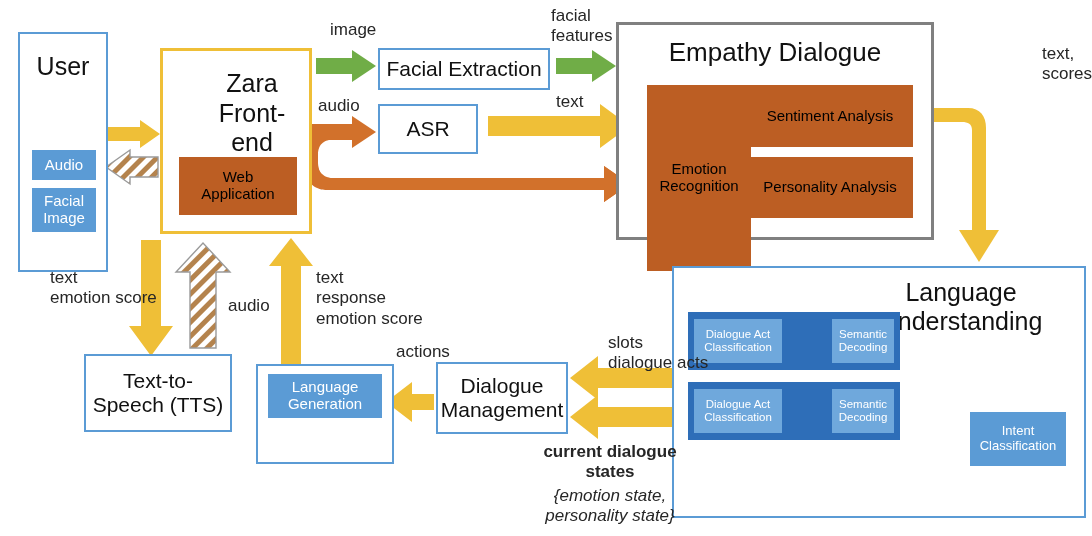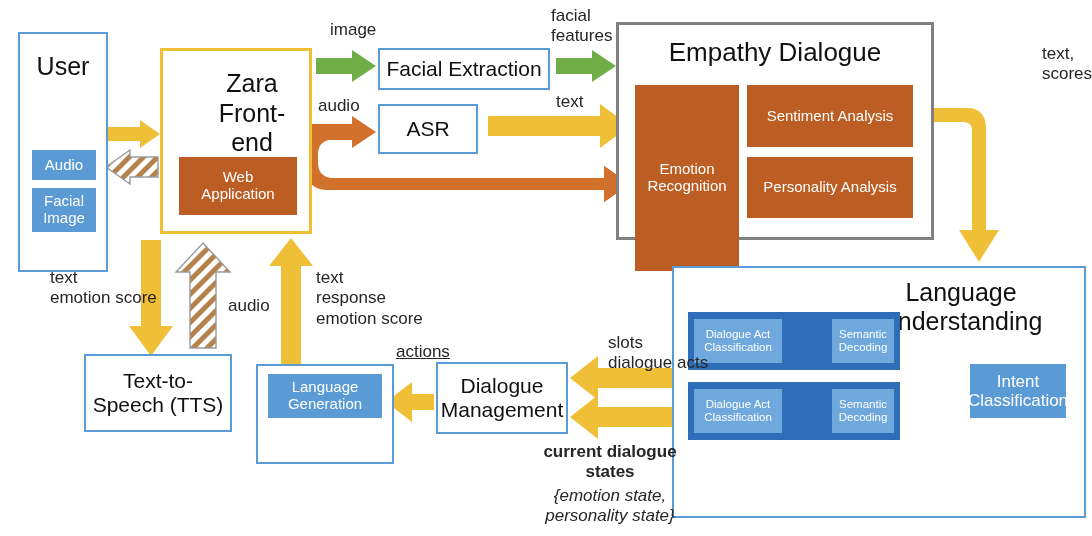--- a/index.html
+++ b/index.html
@@ -3,31 +3,31 @@
 <meta charset="utf-8">
 <style>
   html,body{margin:0;padding:0;background:#ffffff;}
   body{font-family:"Liberation Sans", sans-serif;color:#1a1a1a;}
   #stage{position:relative;width:1092px;height:536px;overflow:hidden;background:#fff;}
   #svglayer{position:absolute;left:0;top:0;width:1092px;height:536px;}
   .node{position:absolute;box-sizing:border-box;}
   .outline{background:#ffffff;border:2px solid #5B9BD5;}
   .outline-yellow{background:#ffffff;border:3px solid #EFBF37;}
   .outline-gray{background:#ffffff;border:3px solid #808080;}
-  .fill-orange{background:#BC5E23;color:#ffffff;}
+  .fill-orange{background:#BC5E23;color:#000000;}
   .fill-blue{background:#5B9BD5;color:#ffffff;}
   .fill-darkblue{background:#2E6EB8;}
   .fill-lightblue{background:#6FA8DC;color:#ffffff;}
   .ctr{display:flex;align-items:center;justify-content:center;text-align:center;line-height:1.12;}
   .lbl{position:absolute;color:#262626;line-height:1.2;white-space:pre-line;}
   .t-title{font-size:26px;color:#111;}
   .t-big{font-size:25px;color:#111;}
   .t-mid{font-size:21px;color:#111;}
   .t-box{font-size:15px;}
-  .t-small{font-size:17px;}
+  .t-small{font-size:13px;margin-top:48px;}
   .t-tiny{font-size:11.5px;line-height:1.15;}
   .t-lbl{font-size:17px;}
   .bold{font-weight:bold;}
 </style>
 </head>
 <body>
 
 <div id="stage">
 
   <svg id="svglayer" xmlns="http://www.w3.org/2000/svg">
@@ -142,21 +142,21 @@
     <div class="node fill-orange ctr t-box" style="left:16px;top:106px;width:118px;height:58px;white-space:pre-line;">Web
 Application</div>
   </div>
 
   <div class="node outline ctr t-mid" style="left:378px;top:48px;width:172px;height:42px;">Facial Extraction</div>
 
   <div class="node outline ctr t-mid" style="left:378px;top:104px;width:100px;height:50px;">ASR</div>
 
   <div class="node outline-gray" style="left:616px;top:22px;width:318px;height:218px;">
     <div class="t-title" style="position:absolute;left:0;right:0;top:12px;text-align:center;">Empathy Dialogue</div>
-    <div class="node fill-orange ctr t-box" style="left:16px;top:60px;width:104px;height:186px;white-space:pre-line;">Emotion
+    <div class="node fill-orange ctr t-box" style="left:28px;top:60px;width:104px;height:186px;white-space:pre-line;">Emotion
 Recognition</div>
     <div class="node fill-orange ctr t-box" style="left:128px;top:60px;width:166px;height:62px;">Sentiment Analysis</div>
     <div class="node fill-orange ctr t-box" style="left:128px;top:132px;width:166px;height:61px;">Personality Analysis</div>
   </div>
 
   <div class="node outline" style="left:672px;top:266px;width:414px;height:252px;">
     <div class="t-big" style="position:absolute;right:18px;top:10px;width:210px;text-align:center;white-space:pre-line;line-height:1.15;">Language
 Understanding</div>
 
     <div class="node fill-darkblue" style="left:14px;top:44px;width:212px;height:58px;">
@@ -194,21 +194,21 @@
 features</div>
   <div class="lbl t-lbl" style="left:556px;top:92px;">text</div>
   <div class="lbl t-lbl" style="left:1000px;top:44px;margin-left:42px;">text,
 scores</div>
   <div class="lbl t-lbl" style="left:580px;top:333px;margin-left:28px;">slots
 dialogue acts</div>
   <div class="lbl t-lbl bold" style="left:530px;top:442px;width:160px;text-align:center;">current dialogue
 states</div>
   <div class="lbl t-lbl" style="left:528px;top:486px;width:164px;text-align:center;font-style:italic;">{emotion state,
 personality state}</div>
-  <div class="lbl t-lbl" style="left:396px;top:342px;text-decoration:underline;">actions</div>
+  <div class="lbl t-lbl" style="left:396px;top:342px;">actions</div>
   <div class="lbl t-lbl" style="left:316px;top:268px;">text
 response
 emotion score</div>
   <div class="lbl t-lbl" style="left:50px;top:268px;">text
 emotion score</div>
   <div class="lbl t-lbl" style="left:228px;top:296px;">audio</div>
 
 </div>
 
 </body></html>

